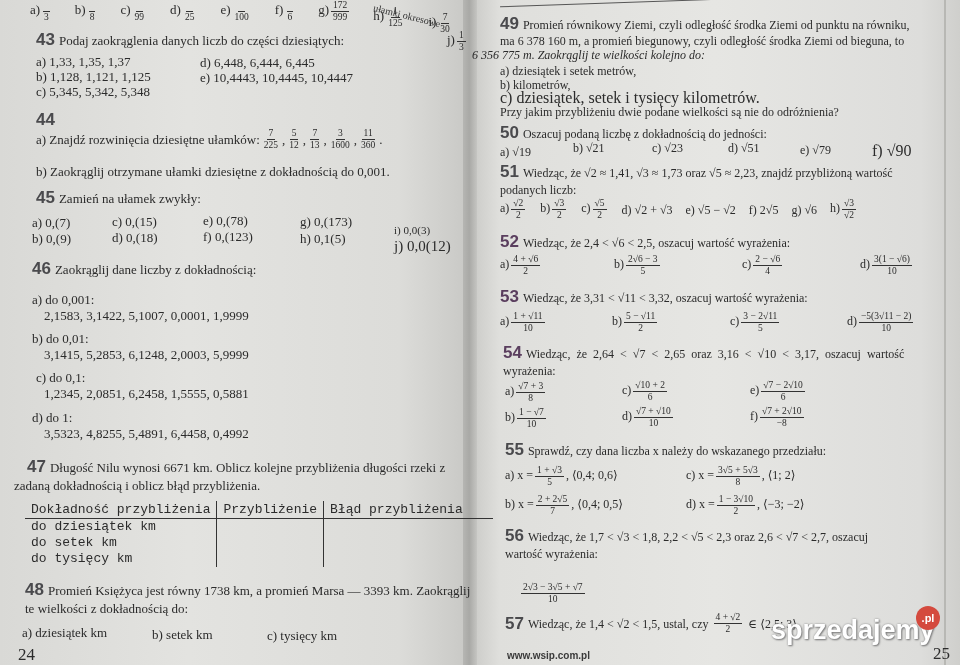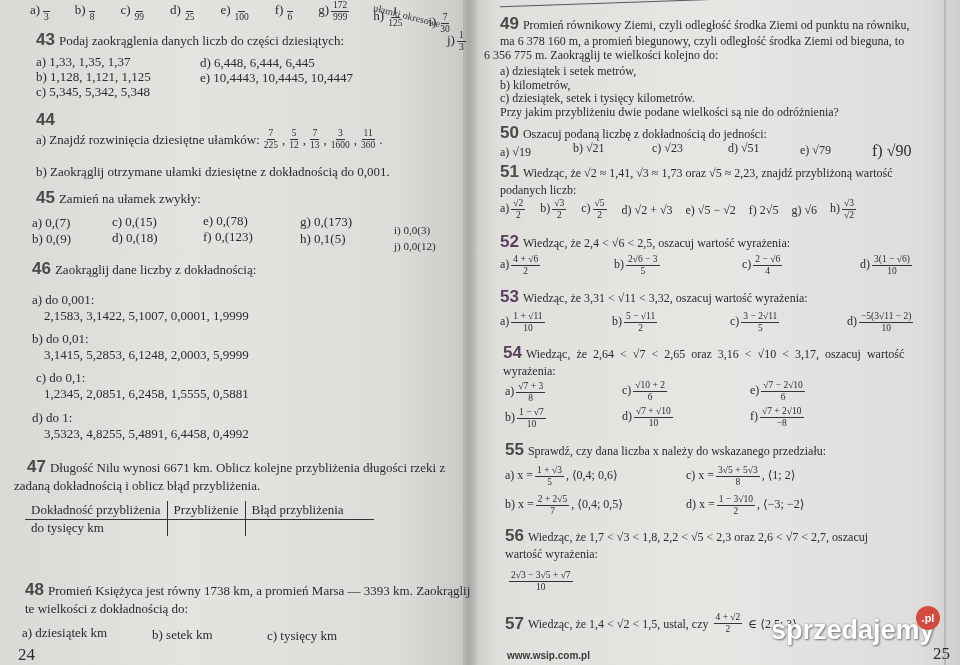--- a/index.html
+++ b/index.html
@@ -10,21 +10,21 @@
   .page-right{left:470px;width:490px;background:linear-gradient(90deg,#c9c9c6 0%,#dfdfdc 6%,#e6e6e3 50%,#dddddb 92%,#cfcfcc 100%);padding:0 30px 0 30px;}
   .spine{position:absolute;left:463px;top:0;width:14px;height:665px;background:linear-gradient(90deg,#b6b6b3,#a9a9a6 45%,#c5c5c2);}
   .gutter-line{position:absolute;left:944px;top:0;width:2px;height:665px;background:#b8b8b4;}
   .abs{position:absolute;}
   .num{font-family:"Liberation Sans","DejaVu Sans",sans-serif;font-size:17px;font-weight:bold;color:#4a4a4d;margin-right:4px;}
   .num-purple{color:#5a3e5e;}
   .txt{font-size:13px;line-height:16px;white-space:nowrap;}
   .frac{display:inline-flex;flex-direction:column;align-items:center;vertical-align:middle;font-size:9.5px;line-height:11px;margin:0 2px;}
   .frac .n{border-bottom:1px solid #333;padding:0 2px;}
   .frac .d{padding:0 2px;}
-  table.t47{border-collapse:collapse;font-size:13px;}
+  table.t47{border-collapse:collapse;font-size:13px;font-family:Liberation Mono, monospace;}
   table.t47 th{font-weight:normal;text-align:left;padding:1px 6px;border-bottom:1px solid #333;}
   table.t47 td{padding:0 6px;line-height:16px;}
   table.t47 .vb{border-left:1px solid #333;}
   .pn{font-size:17px;}
   .footer{font-family:"Liberation Sans","DejaVu Sans",sans-serif;font-size:10px;font-weight:bold;color:#3a3a3a;}
   .wm{font-family:"Liberation Sans","DejaVu Sans",sans-serif;font-weight:bold;font-size:27px;color:#ffffff;
     text-shadow:0 0 2px #888,1px 1px 2px #777;letter-spacing:0px;}
   .wm-badge{display:inline-flex;align-items:center;justify-content:center;width:24px;height:24px;border-radius:50%;
     background:#d44a3e;color:#fff;font-family:"Liberation Sans",sans-serif;font-weight:bold;font-size:11px;}
   .ann{font-size:10px;color:#333;transform:rotate(14deg);transform-origin:left top;}
@@ -123,21 +123,21 @@
 </div>
 <div class="abs txt" style="left:32px;top:215px;">a) 0,(7)</div>
 <div class="abs txt" style="left:32px;top:231px;">b) 0,(9)</div>
 <div class="abs txt" style="left:112px;top:214px;">c) 0,(15)</div>
 <div class="abs txt" style="left:112px;top:230px;">d) 0,(18)</div>
 <div class="abs txt" style="left:203px;top:213px;">e) 0,(78)</div>
 <div class="abs txt" style="left:203px;top:229px;">f) 0,(123)</div>
 <div class="abs txt" style="left:300px;top:214px;">g) 0,(173)</div>
 <div class="abs txt" style="left:300px;top:231px;">h) 0,1(5)</div>
 <div class="abs txt" style="left:394px;top:222px;font-size:11px;">i) 0,0(3)</div>
-<div class="abs txt" style="left:394px;top:238px;font-size:11px;">j) 0,0(12)</div>
+<div class="abs txt" style="left:394px;top:238px;font-size:15px;">j) 0,0(12)</div>
 
 <div class="abs txt" style="left:32px;top:261px;">
   <span class="num">46</span><span>Zaokrąglij dane liczby z dokładnością:</span>
 </div>
 <div class="abs txt" style="left:32px;top:292px;">a) do 0,001:</div>
 <div class="abs txt" style="left:44px;top:308px;">2,1583,  3,1422,  5,1007,  0,0001,  1,9999</div>
 <div class="abs txt" style="left:32px;top:331px;">b) do 0,01:</div>
 <div class="abs txt" style="left:44px;top:347px;">3,1415,  5,2853,  6,1248,  2,0003,  5,9999</div>
 <div class="abs txt" style="left:36px;top:370px;text-align:center;">c) do 0,1:</div>
 <div class="abs txt" style="left:44px;top:386px;">1,2345,  2,0851,  6,2458,  1,5555,  0,5881</div>
@@ -150,20 +150,30 @@
 <div class="abs txt" style="left:14px;top:478px;">zadaną dokładnością i oblicz błąd przybliżenia.</div>
 <div class="abs" style="left:25px;top:501px;">
   <table class="t47">
     <tbody>
         <tr>
       <th>Dokładność przybliżenia</th>
       <th class="vb">Przybliżenie</th>
       <th class="vb" style="padding-right:30px">Błąd przybliżenia</th>
     </tr>
     <tr>
+      <td>do dziesiątek km</td>
+      <td class="vb"></td>
+      <td class="vb"></td>
+    </tr>
+    <tr>
+      <td>do setek km</td>
+      <td class="vb"></td>
+      <td class="vb"></td>
+    </tr>
+    <tr>
       <td>do tysięcy km</td>
       <td class="vb"></td>
       <td class="vb"></td>
     </tr>
   </tbody>
     </table>
 </div>
 
 <div class="abs txt" style="left:25px;top:582px;">
   <span class="num">48</span><span>Promień Księżyca jest równy 1738 km, a promień Marsa — 3393 km. Zaokrąglij</span>
@@ -173,24 +183,24 @@
 <div class="abs txt" style="left:152px;top:627px;">b) setek km</div>
 <div class="abs txt" style="left:267px;top:628px;">c) tysięcy km</div>
 <div class="abs pn" style="left:18px;top:645px;">24</div>
 
 <div class="abs" style="left:500px;top:2px;width:250px;height:1px;background:#555;transform:rotate(-2deg);"></div>
 
 <div class="abs txt" style="left:500px;top:16px;font-size:12px;">
   <span class="num">49</span><span>Promień równikowy Ziemi, czyli odległość środka Ziemi od punktu na równiku,</span>
 </div>
 <div class="abs txt" style="left:500px;top:33px;font-size:12px;">ma 6 378 160 m, a promień biegunowy, czyli odległość środka Ziemi od bieguna, to</div>
-<div class="abs txt" style="left:484px;top:47px;font-size:12px;">6 356 775 m. Zaokrąglij te wielkości kolejno do:</div>
+<div class="abs txt" style="left:472px;top:47px;font-size:12px;font-style:italic;">6 356 775 m. Zaokrąglij te wielkości kolejno do:</div>
 <div class="abs txt" style="left:500px;top:63px;font-size:12px;">a) dziesiątek i setek metrów,</div>
 <div class="abs txt" style="left:500px;top:77px;font-size:12px;">b) kilometrów,</div>
-<div class="abs txt" style="left:500px;top:90px;font-size:12px;">c) dziesiątek, setek i tysięcy kilometrów.</div>
+<div class="abs txt" style="left:500px;top:90px;font-size:16px;">c) dziesiątek, setek i tysięcy kilometrów.</div>
 <div class="abs txt" style="left:500px;top:104px;font-size:12px;">Przy jakim przybliżeniu dwie podane wielkości są nie do odróżnienia?</div>
 
 <div class="abs txt" style="left:500px;top:125px;font-size:12px;">
   <span class="num">50</span><span>Oszacuj podaną liczbę z dokładnością do jedności:</span>
 </div>
 <div class="abs txt" style="left:500px;top:144px;font-size:12px;">a) √19</div>
 <div class="abs txt" style="left:573px;top:140px;font-size:12px;">b) √21</div>
 <div class="abs txt" style="left:652px;top:140px;font-size:12px;">c) √23</div>
 <div class="abs txt" style="left:728px;top:140px;font-size:12px;">d) √51</div>
 <div class="abs txt" style="left:800px;top:142px;font-size:12px;">e) √79</div>
@@ -309,21 +319,21 @@
     </span><span>,   ⟨1; 2⟩</span></div>
 <div class="abs txt" style="left:686px;top:494px;font-size:12px;"><span>d) x =</span><span class="frac">
       <span class="n">1 − 3√10</span>
       <span class="d">2</span>
     </span><span>,   ⟨−3; −2⟩</span></div>
 
 <div class="abs txt" style="left:505px;top:528px;font-size:12px;">
   <span class="num">56</span><span>Wiedząc, że 1,7 &lt; √3 &lt; 1,8,  2,2 &lt; √5 &lt; 2,3 oraz 2,6 &lt; √7 &lt; 2,7, oszacuj</span>
 </div>
 <div class="abs txt" style="left:505px;top:546px;font-size:12px;">wartość wyrażenia:</div>
-<div class="abs txt" style="left:505px;top:566px;font-size:12px;"><span class="frac" style="margin:4px">
+<div class="abs txt" style="left:505px;top:566px;font-size:12px;"><span class="frac" style="margin:16px">
       <span class="n">2√3 − 3√5 + √7</span>
       <span class="d">10</span>
     </span></div>
 
 <div class="abs txt" style="left:505px;top:612px;font-size:12px;display:flex;align-items:center;">
   <span class="num">57</span>
   <span>Wiedząc, że 1,4 &lt; √2 &lt; 1,5, ustal, czy</span>
   <span class="frac" style="margin-left:5px">
       <span class="n">4 + √2</span>
       <span class="d">2</span>

